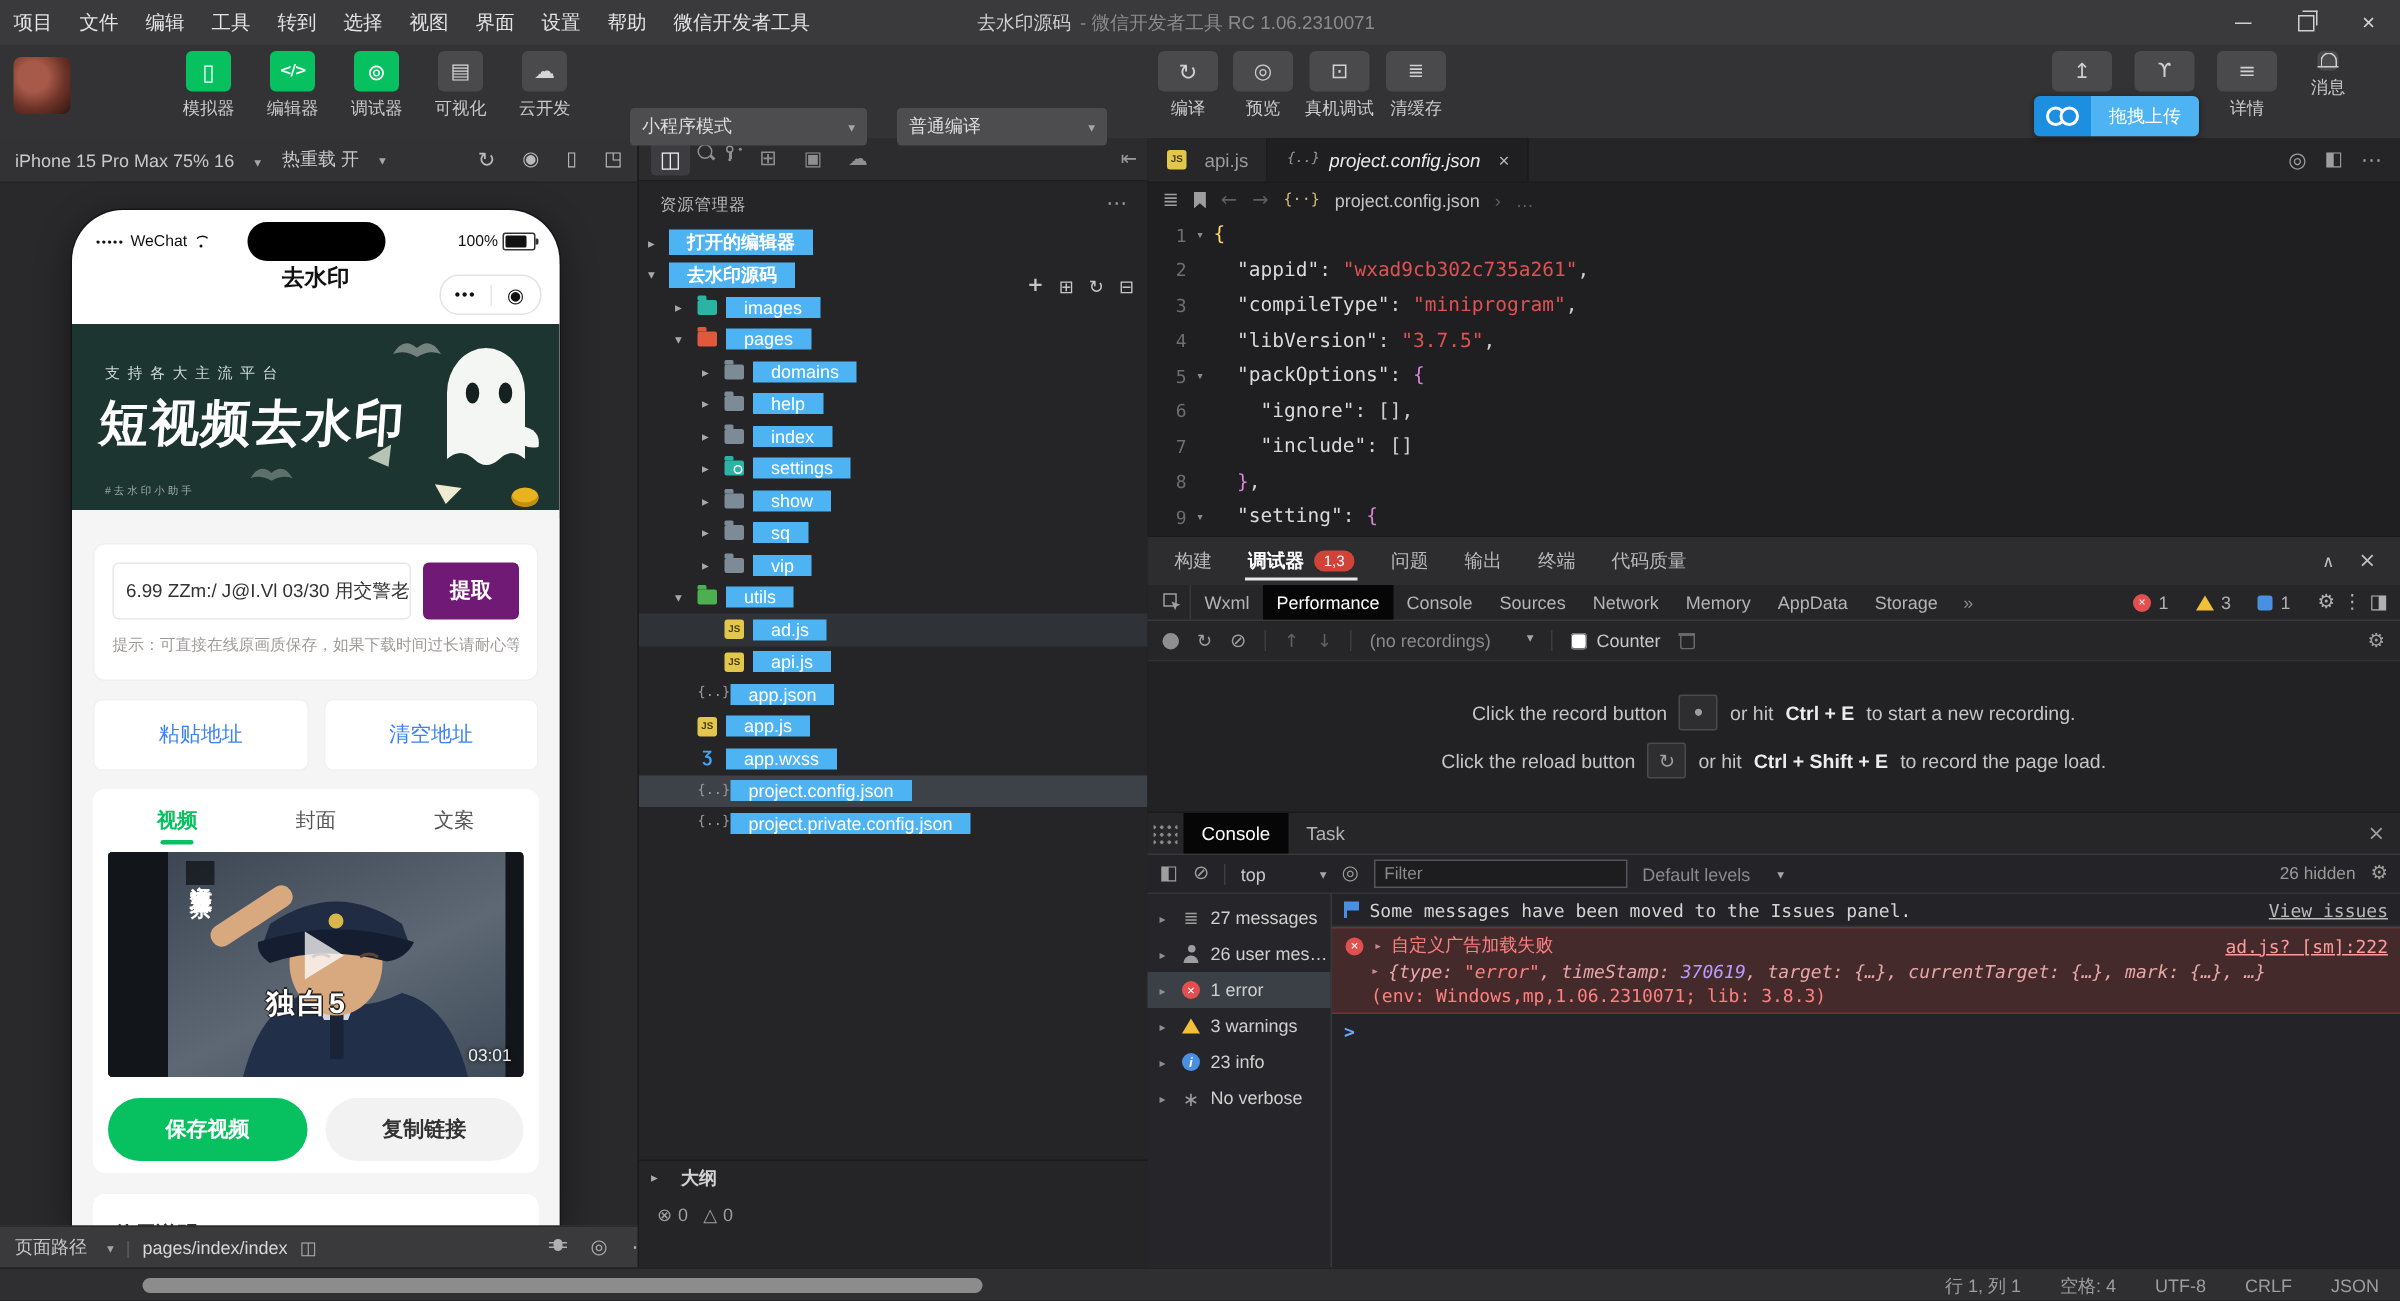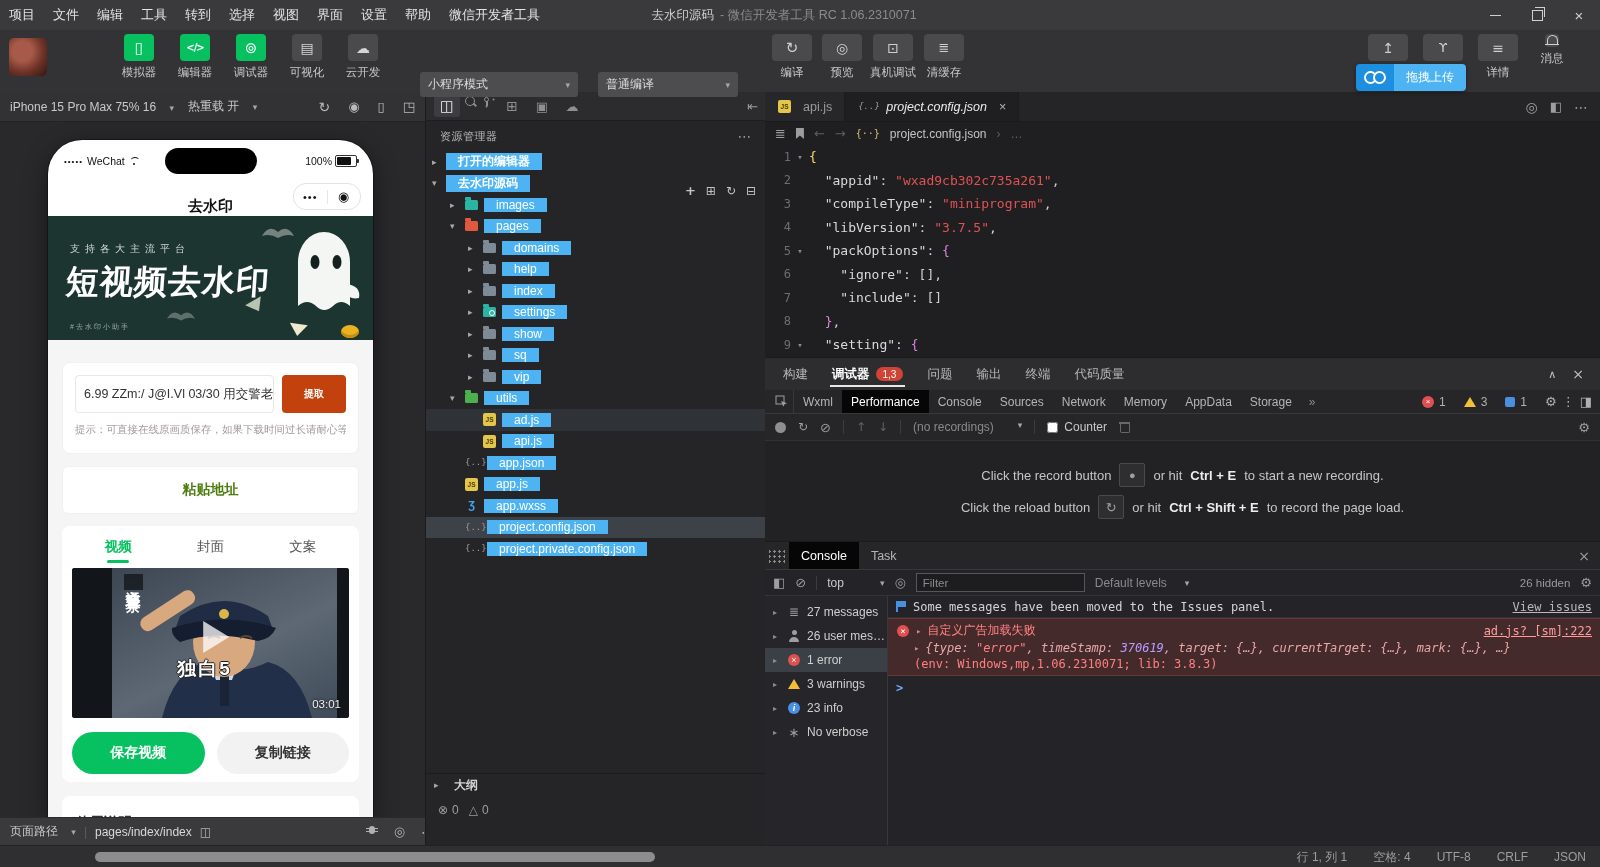--- a/index.html
+++ b/index.html
@@ -101,21 +101,21 @@
   .dots{letter-spacing:1px;font-size:8px;margin-right:4px}
   .island{position:absolute;left:50%;top:8px;transform:translateX(-50%);width:92px;height:26px;background:#000;border-radius:14px}
   .pbatt{margin-left:auto;display:flex;align-items:center;gap:3px}
   .batt{width:20px;height:10px;border:1px solid #333;border-radius:2px;position:relative}
   .batt::before{content:"";position:absolute;left:1px;top:1px;bottom:1px;width:14px;background:#111;border-radius:1px}
   .batt::after{content:"";position:absolute;right:-3px;top:2.5px;width:2px;height:4px;background:#333;border-radius:0 1px 1px 0}
   .wifi{width:12px;height:9px;position:relative;margin-left:3px}
   .wifi::before{content:"";position:absolute;left:1px;top:0;width:10px;height:10px;border:1.5px solid #111;border-radius:50%;
                 clip-path:polygon(0 0,100% 0,50% 50%)}
   .wifi::after{content:"";position:absolute;left:5px;top:6px;width:2.5px;height:2.5px;background:#111;border-radius:50%}
-  .pnav{height:40px;display:flex;align-items:flex-end;justify-content:center;position:relative;background:#fff}
+  .pnav{height:40px;display:flex;align-items:flex-start;justify-content:center;position:relative;background:#fff}
   .pnavtitle{font-size:15px;color:#111;font-weight:bold}
   .capsule{position:absolute;right:12px;top:7px;width:66px;height:25px;border:1px solid #e3e3e3;border-radius:13px;
            display:flex;align-items:center;background:#fff}
   .capsule .cd{flex:1;text-align:center;color:#111;font-size:11px;letter-spacing:1px}
   .capsule .sep{width:1px;height:14px;background:#e6e6e6}
   .capsule .tgt{flex:1;text-align:center;color:#111;font-size:13px}
   
   .pbanner{height:130px;background:#1d3530;position:relative;overflow:hidden}
   .btag{position:absolute;left:22px;top:26px;color:#cdd8d2;font-size:10px;letter-spacing:5px}
   .btitle{position:absolute;left:18px;top:44px;color:#fff;font-size:33px;font-weight:bold;transform:skewX(-4deg);letter-spacing:1px;white-space:nowrap}
@@ -126,26 +126,26 @@
   .bcoin{position:absolute;right:14px;bottom:8px;width:18px;height:13px;border-radius:50%;background:#e9b31f;box-shadow:inset 0 -3px 0 #c28f0e}
   .btri{position:absolute;width:0;height:0;border-left:9px solid transparent;border-right:9px solid transparent;border-top:12px solid #efe9cf}
   .btri.t1{right:66px;bottom:10px;transform:rotate(8deg)}
   .btri.t2{right:108px;bottom:34px;transform:rotate(-30deg);border-top-color:#dfe7d4;opacity:.8}
   
   .pbody{position:absolute;left:0;top:200px;right:0;bottom:0;background:#f5f5f5}
   .pcard1{position:absolute;left:14px;right:14px;top:22px;height:92px;background:#fff;border-radius:8px;padding:12px;box-sizing:border-box;border:1px solid #f0f0f0}
   .pinrow{display:flex;gap:8px}
   .pinput{flex:1;height:36px;border:1px solid #e8e8e8;border-radius:4px;display:flex;align-items:center;padding:0 8px;
           color:#333;font-size:12.5px;white-space:nowrap;overflow:hidden;background:#fff}
-  .pextract{width:64px;height:38px;background:#c2410c;color:#fff;border-radius:4px;display:flex;align-items:center;justify-content:center;
-            font-size:10px;font-weight:bold;cursor:pointer}
+  .pextract{width:64px;height:38px;background:#701a75;color:#fff;border-radius:4px;display:flex;align-items:center;justify-content:center;
+            font-size:14px;font-weight:bold;cursor:pointer}
   .phint{margin-top:10px;color:#a29a9a;font-size:10.5px;white-space:nowrap;overflow:hidden}
   .pbtnrow{position:absolute;left:14px;right:14px;top:126px;height:48px;display:flex;gap:10px}
-  .pwbtn{flex:1;background:#fff;border-radius:6px;display:flex;align-items:center;justify-content:center;color:#4d7c0f;
-         font-size:14px;font-weight:bold;cursor:pointer;border:1px solid #f0f0f0}
+  .pwbtn{flex:1;background:#fff;border-radius:6px;display:flex;align-items:center;justify-content:center;color:#3b82f6;
+         font-size:14px;font-weight:normal;cursor:pointer;border:1px solid #f0f0f0}
   .ptabscard{position:absolute;left:14px;right:14px;top:186px;height:256px;background:#fff;border-radius:8px;padding:0 10px;box-sizing:border-box}
   .ptabs{height:42px;display:flex;align-items:center}
   .ptab{flex:1;text-align:center;font-size:13.5px;color:#555;cursor:pointer;position:relative;height:100%;display:flex;align-items:center;justify-content:center}
   .ptab[data-active="1"]{color:#07c160;font-weight:bold}
   .ptab[data-active="1"]::after{content:"";position:absolute;bottom:5px;left:50%;transform:translateX(-50%);width:22px;height:3px;border-radius:2px;background:#07c160}
   .pvideo{position:relative;height:150px;border-radius:3px;overflow:hidden;background:#0c0f14}
   .pvideo svg{display:block}
   .vmark{position:absolute;left:52px;top:6px;writing-mode:vertical-rl;background:rgba(0,0,0,.55);color:#fff;font-size:15px;
          font-weight:bold;padding:4px 2px;letter-spacing:2px;line-height:1}
   .vplay{position:absolute;left:50%;top:46%;transform:translate(-30%,-50%);width:0;height:0;
@@ -508,20 +508,21 @@
       <div class="pcard1">
         <div class="pinrow">
           <div class="pinput">6.99 ZZm:/ J@I.Vl 03/30 用交警老⋯</div>
           <div class="pextract">提取</div>
         </div>
         <div class="phint">提示：可直接在线原画质保存，如果下载时间过长请耐心等待</div>
       </div>
 
       <div class="pbtnrow">
         <div class="pwbtn">粘贴地址</div>
+        <div class="pwbtn">清空地址</div>
       </div>
 
       <div class="ptabscard">
         <div class="ptabs">
 
         <div class="ptab" data-active="1">
             <span>视频</span>
           </div>
             <div class="ptab" data-active="0">
             <span>封面</span>

